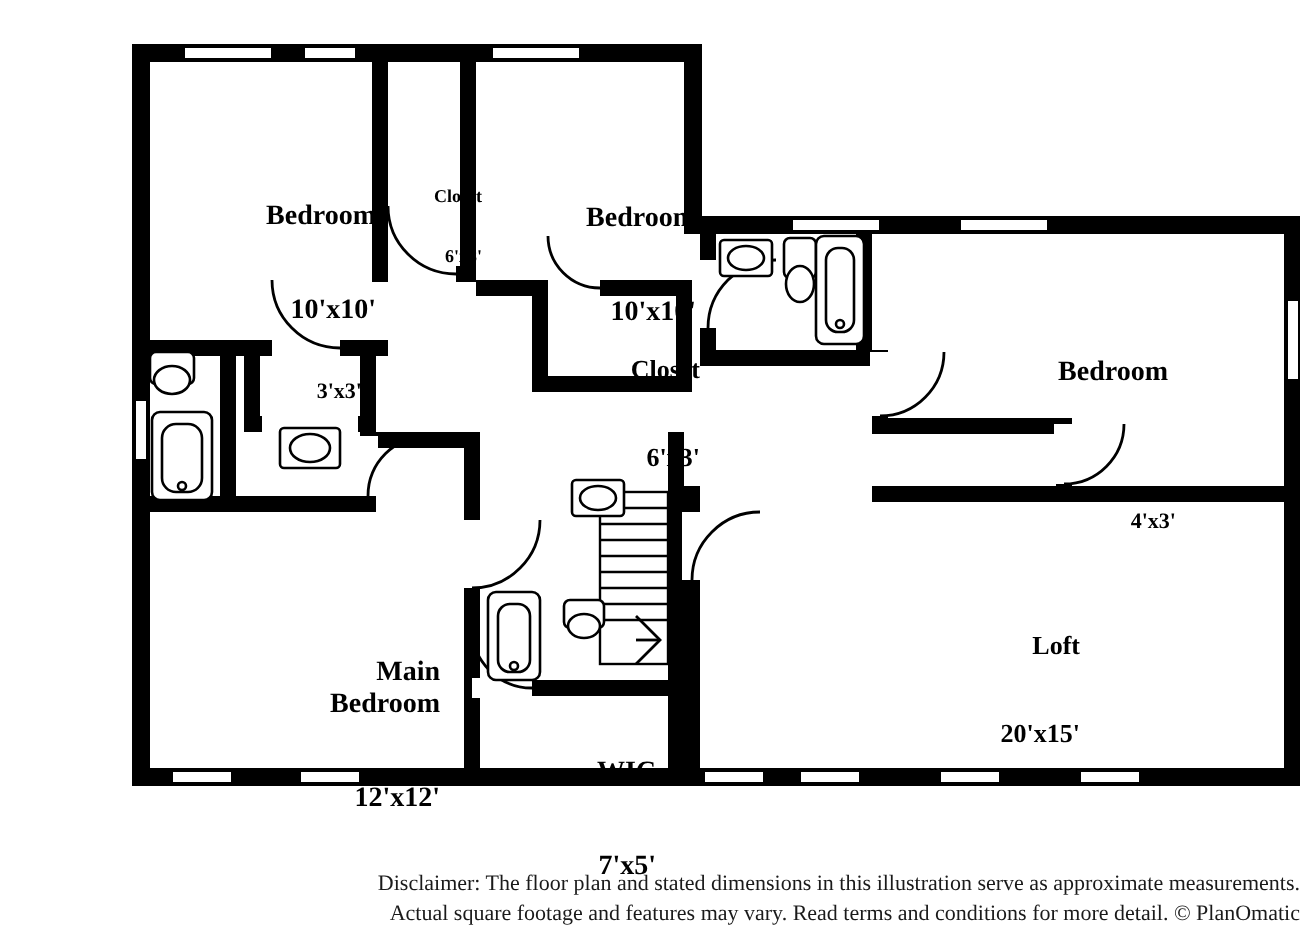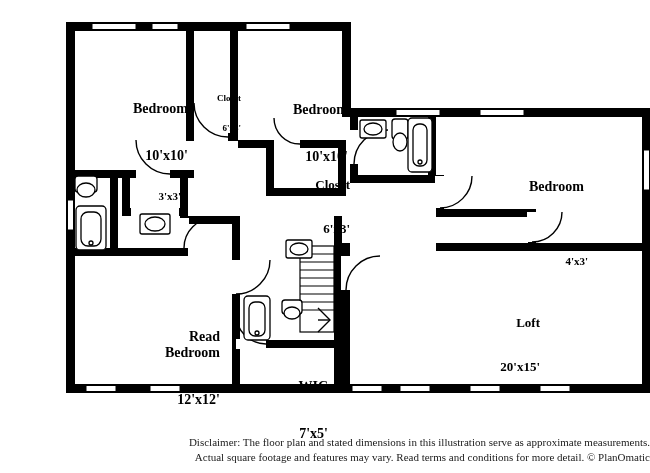--- a/index.html
+++ b/index.html
@@ -272,21 +272,21 @@
 
 <div class="room-label" style="left:460px; top:148px; width:124px; font-size:14px;">
   <span class="room-name">Bedroom</span>
 </div>
 
 <div class="room-label" style="left:530px; top:230px; width:58px; font-size:11px;">
   <span class="room-dim">4'x3'</span>
 </div>
 
 <div class="room-label" style="left:96px; top:298px; width:124px; font-size:14px;">
-  <span class="room-name">Read
+  <span class="room-name">Main
 Bedroom</span>
   <span class="room-dim">12'x12'</span>
 </div>
 
 <div class="room-label" style="left:250px; top:348px; width:78px; font-size:14px;">
   <span class="room-name">WIC</span>
   <span class="room-dim">7'x5'</span>
 </div>
 
 <div class="room-label" style="left:418px; top:287px; width:122px; font-size:13px;">

